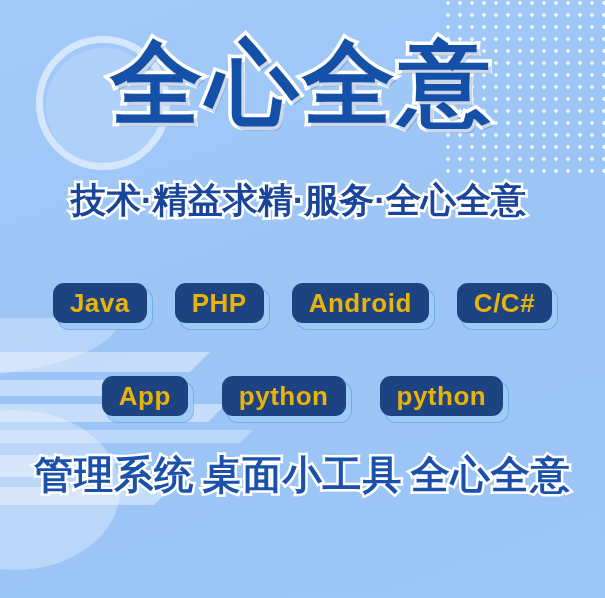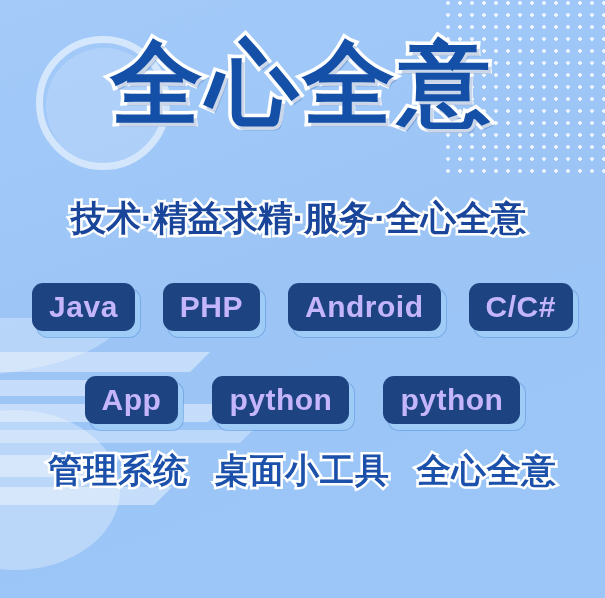--- a/index.html
+++ b/index.html
@@ -125,47 +125,46 @@
     top: 179px;
     text-align: center;
     font-size: 35px;
     line-height: 1.2;
     font-weight: bold;
     letter-spacing: 0px;
     color: #19459a;
     -webkit-text-stroke: 5px #ffffff;
     paint-order: stroke fill;
     white-space: nowrap;
-    margin-top: 18px;
   }
 
   
   .tag-row {
     position: absolute;
     left: 0;
     right: 0;
     display: flex;
     justify-content: center;
     align-items: center;
   }
   .tag-row.row1 { top: 283px; gap: 28px; }
   .tag-row.row2 { top: 376px; gap: 34px; }
 
   .chip {
     position: relative;
     display: inline-flex;
     align-items: center;
     justify-content: center;
     background: #1d4380;
-    color: #c4b5fd;
+    color: #eab308;
     border-radius: 11px;
-    font-size: 30px;
+    font-size: 26px;
     font-weight: bold;
     letter-spacing: 0.5px;
-    height: 48px;
+    height: 40px;
     padding: 0 17px;
     box-sizing: border-box;
     box-shadow: 5px 6px 0 rgba(160,205,248,0.95),
                 5px 6px 0 1px rgba(90,150,220,0.55);
     white-space: nowrap;
   }
   .chip .chip-label { position: relative; z-index: 2; }
 
   
   .services {
@@ -176,21 +175,21 @@
   }
   .svc-row {
     display: flex;
     justify-content: space-between;
     align-items: center;
   }
   .svc-row.r2 { margin-top: 12px; }
   .svc {
     flex: 1 1 0;
     text-align: center;
-    font-size: 34px;
+    font-size: 39px;
     font-weight: bold;
     letter-spacing: 1px;
     color: #1c51ab;
     -webkit-text-stroke: 5px #ffffff;
     paint-order: stroke fill;
     white-space: nowrap;
   }
 </style>
 </head>
 <body>

